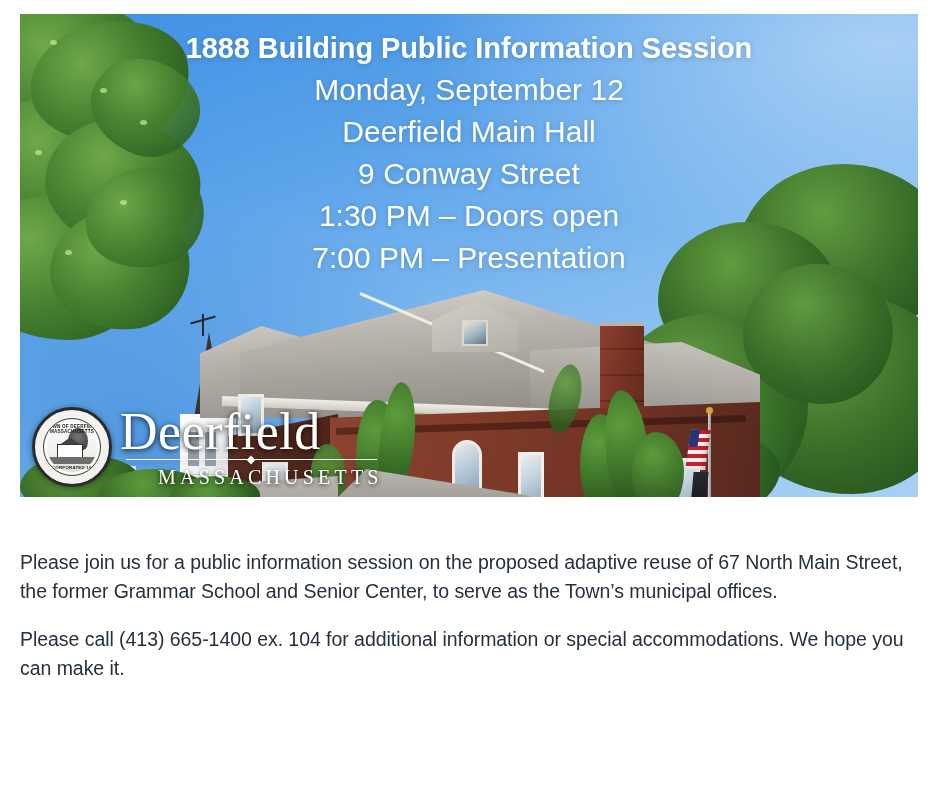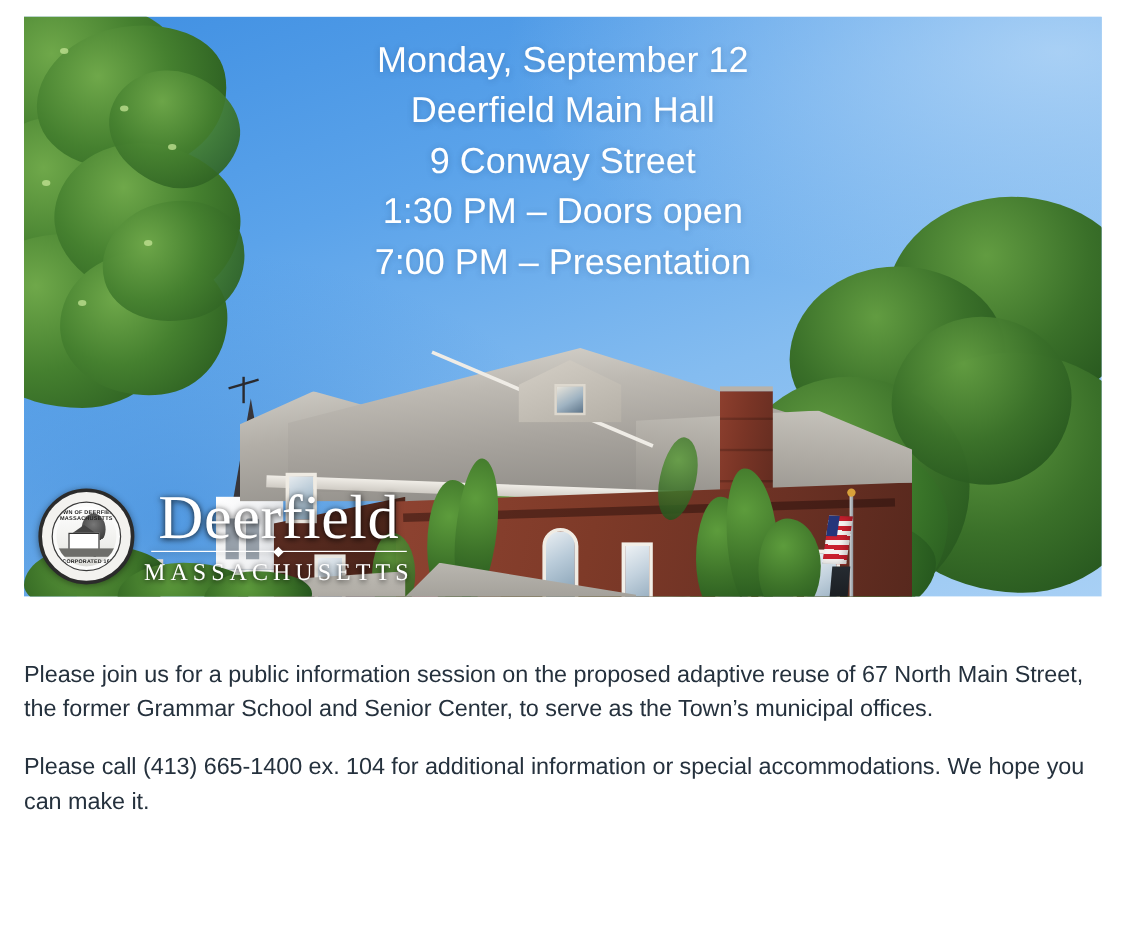--- a/index.html
+++ b/index.html
@@ -348,38 +348,38 @@
     font-weight: 700; letter-spacing: .2px;
   }
   .seal-txt-top { top: 5px; font-size: 4.6px; }
   .seal-txt-bot { bottom: 5px; font-size: 4.4px; }
 
   .wordmark { position: relative; padding-top: 2px; }
   .wordmark .wm-main {
     font-family: "Liberation Serif", serif;
     font-size: 52px; line-height: .94; color: #ffffff; letter-spacing: .5px;
     text-shadow: 0 1px 4px rgba(0,0,0,.5);
-    text-align: center;
   }
   .wordmark .wm-rule {
     position: relative; height: 10px; margin: -2px 0 1px 0;
   }
   .wordmark .wm-rule::before {
     content: ""; position: absolute; left: 6px; right: 6px; top: 4px;
     height: 1.5px; background: #ffffff;
   }
   .wordmark .wm-rule::after {
     content: ""; position: absolute; left: 50%; top: 0px; margin-left: -5px;
     width: 10px; height: 10px; background: #ffffff;
     transform: rotate(45deg) scale(.62, .62);
   }
   .wordmark .wm-sub {
     font-family: "Liberation Serif", serif;
     font-size: 20px; letter-spacing: 4.2px; color: #ffffff; text-align: center;
     text-shadow: 0 1px 4px rgba(0,0,0,.5);
+    margin-left: 38px;
   }
 
   
   .hero-text {
     position: absolute; left: 0; right: 0; top: 16px;
     text-align: center; color: #ffffff;
     text-shadow: 0 1px 5px rgba(30,70,120,.30);
     z-index: 6;
   }
   .hero-title {
@@ -524,20 +524,21 @@
         </div>
       </div>
       <div class="wordmark">
         <div class="wm-main">Deerfield</div>
         <div class="wm-rule"></div>
         <div class="wm-sub">MASSACHUSETTS</div>
       </div>
     </div>
 
     <div class="hero-text">
+      <div class="hero-title">1888 Building Public Information Session</div>
       <div class="hero-line">Monday, September 12</div>
       <div class="hero-line">Deerfield Main Hall</div>
       <div class="hero-line">9 Conway Street</div>
       <div class="hero-line">1:30 PM – Doors open</div>
       <div class="hero-line">7:00 PM – Presentation</div>
     </div>
   </div>
 
   <div class="body-copy">
     <p>Please join us for a public information session on the proposed adaptive reuse of 67 North Main Street, the former Grammar School and Senior Center, to serve as the Town’s municipal offices.</p>

